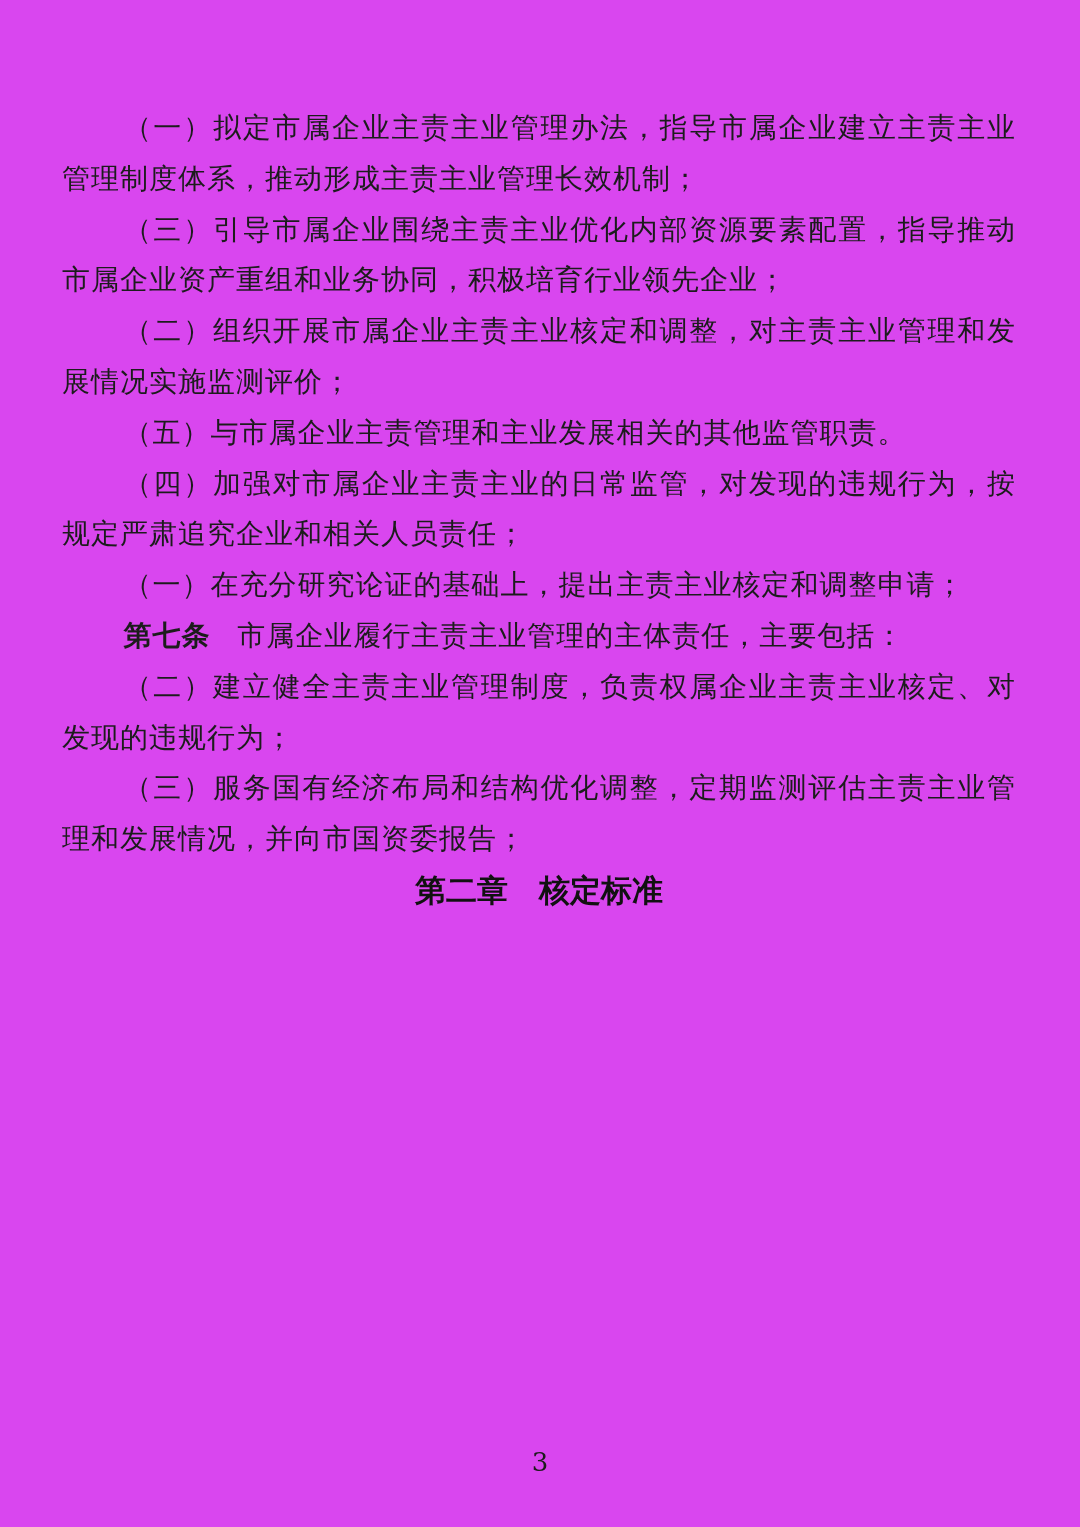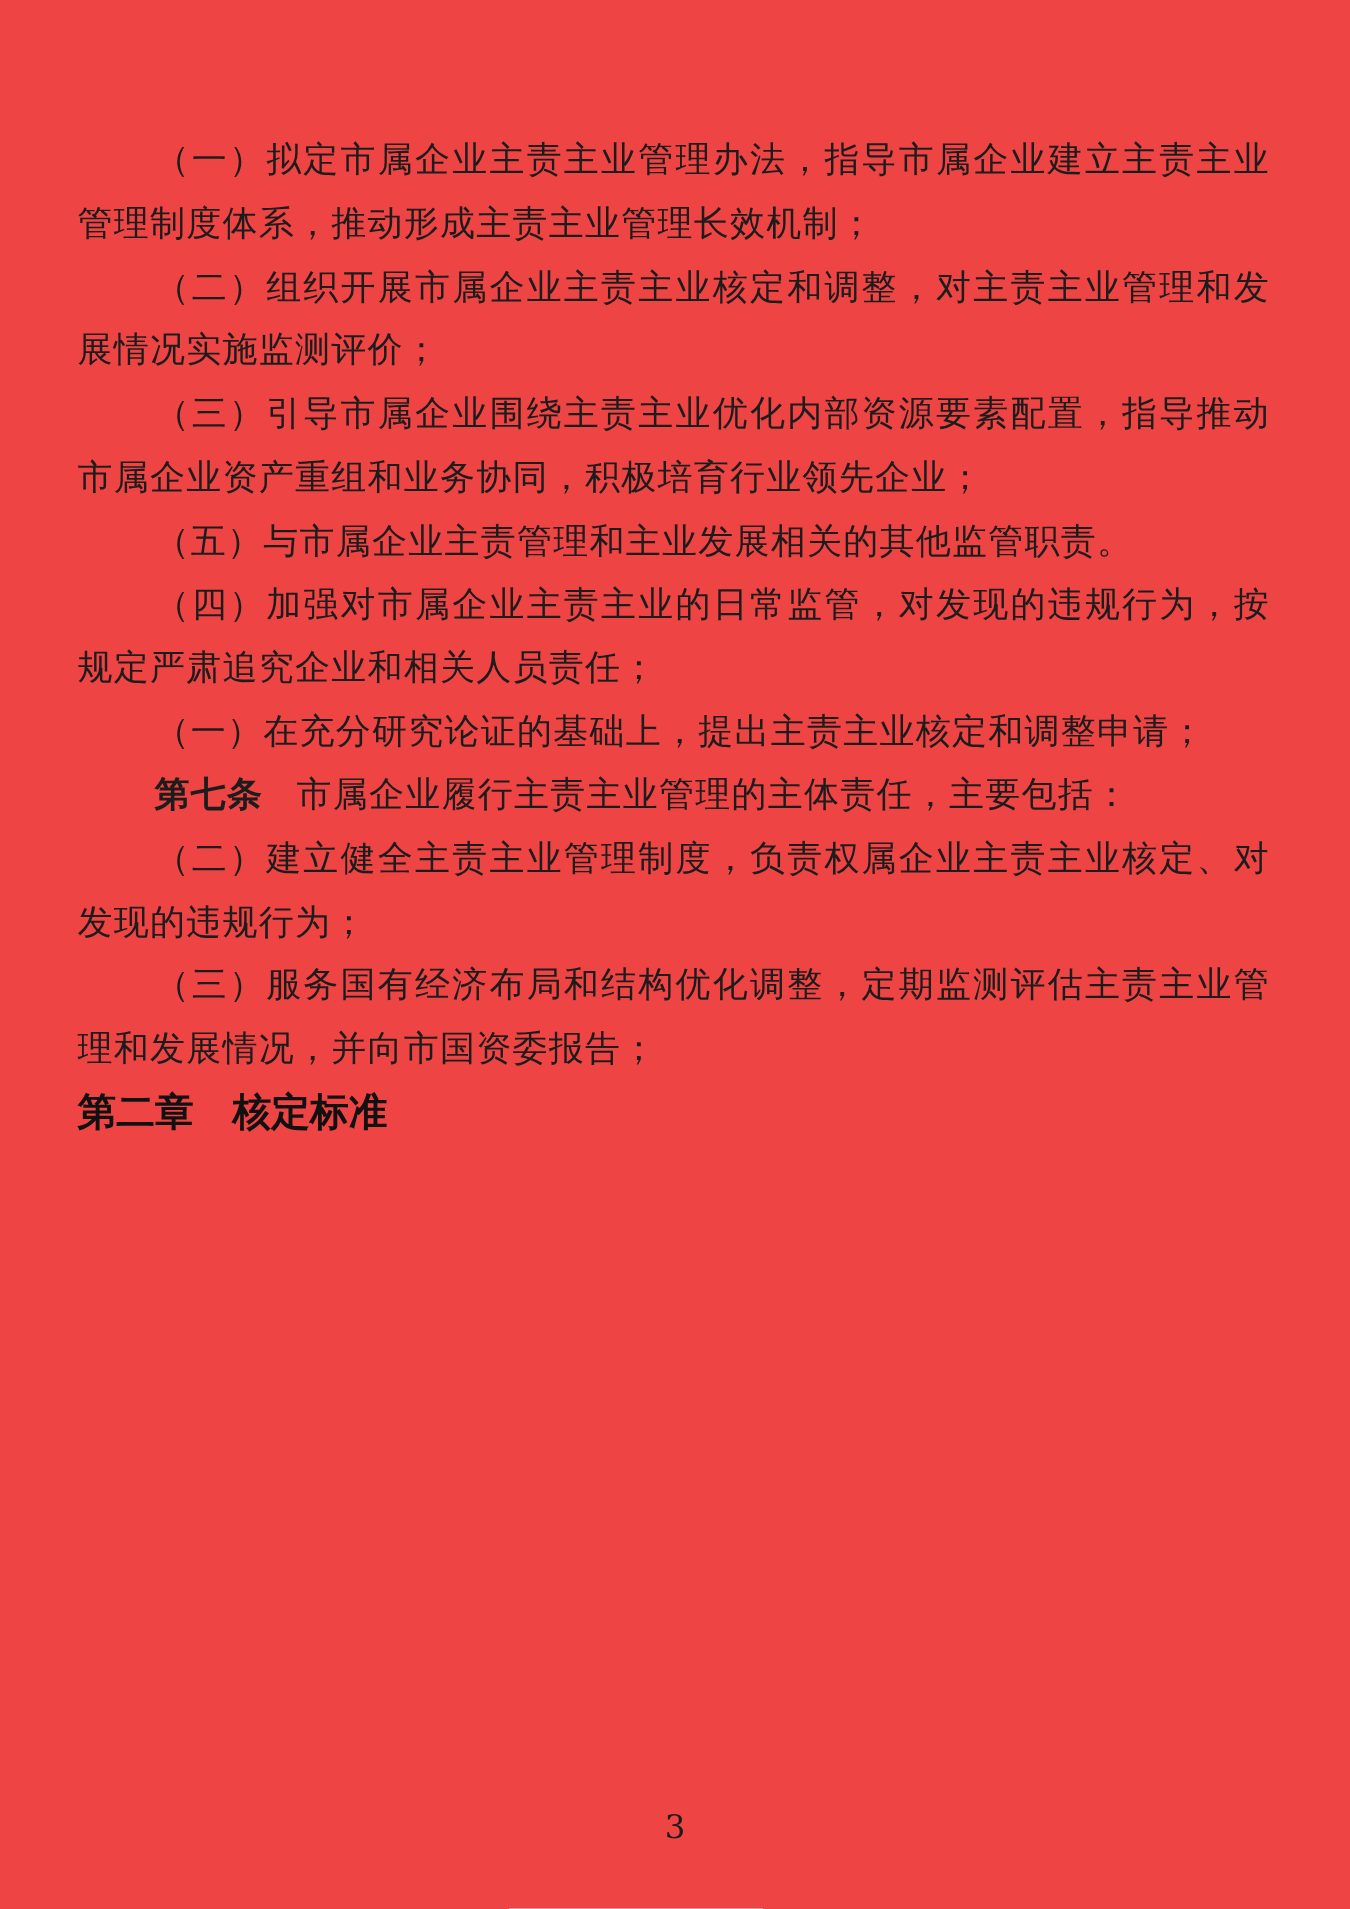--- a/index.html
+++ b/index.html
@@ -4,21 +4,21 @@
 <style>
   html, body {
     margin: 0;
     padding: 0;
     background: #ffffff;
   }
   .page {
     position: relative;
     width: 1080px;
     height: 1527px;
-    background: #ef4444;
+    background: #d946ef;
     color: #1c1c1c;
     font-family: "DejaVu Serif", "Liberation Serif", serif;
     overflow: hidden;
   }
   .doc-body {
     position: absolute;
     left: 62px;
     right: 64px;
     top: 103px;
   }
@@ -32,21 +32,21 @@
     text-indent: 2.2em;
   }
   .article-label {
     font-weight: bold;
     margin-right: 0.95em;
   }
   p.chapter-heading {
     margin: 0;
     font-size: 31px;
     line-height: 50.8px;
-    text-align: left;
+    text-align: center;
     text-indent: 0;
     font-weight: bold;
     font-family: "DejaVu Sans", "Liberation Sans", sans-serif;
     color: #111111;
   }
   .chapter-label {
     margin-right: 1em;
   }
   .page-number {
     position: absolute;
@@ -58,22 +58,22 @@
     line-height: 1;
     color: #1c1c1c;
   }
 </style>
 </head>
 <body>
 
 <div class="page">
   <div class="doc-body">
       <p class="body-paragraph"><span>（一）拟定市属企业主责主业管理办法，指导市属企业建立主责主业管理制度体系，推动形成主责主业管理长效机制；</span></p>
+      <p class="body-paragraph"><span>（三）引导市属企业围绕主责主业优化内部资源要素配置，指导推动市属企业资产重组和业务协同，积极培育行业领先企业；</span></p>
       <p class="body-paragraph"><span>（二）组织开展市属企业主责主业核定和调整，对主责主业管理和发展情况实施监测评价；</span></p>
-      <p class="body-paragraph"><span>（三）引导市属企业围绕主责主业优化内部资源要素配置，指导推动市属企业资产重组和业务协同，积极培育行业领先企业；</span></p>
       <p class="body-paragraph"><span>（五）与市属企业主责管理和主业发展相关的其他监管职责。</span></p>
       <p class="body-paragraph"><span>（四）加强对市属企业主责主业的日常监管，对发现的违规行为，按规定严肃追究企业和相关人员责任；</span></p>
       <p class="body-paragraph"><span>（一）在充分研究论证的基础上，提出主责主业核定和调整申请；</span></p>
       <p class="body-paragraph"><span class="article-label">第七条</span><span>市属企业履行主责主业管理的主体责任，主要包括：</span></p>
       <p class="body-paragraph"><span>（二）建立健全主责主业管理制度，负责权属企业主责主业核定、对发现的违规行为；</span></p>
       <p class="body-paragraph"><span>（三）服务国有经济布局和结构优化调整，定期监测评估主责主业管理和发展情况，并向市国资委报告；</span></p>
       <p class="chapter-heading"><span class="chapter-label">第二章</span><span>核定标准</span></p>
     </div>
   <div class="page-number">3</div>
 </div>

